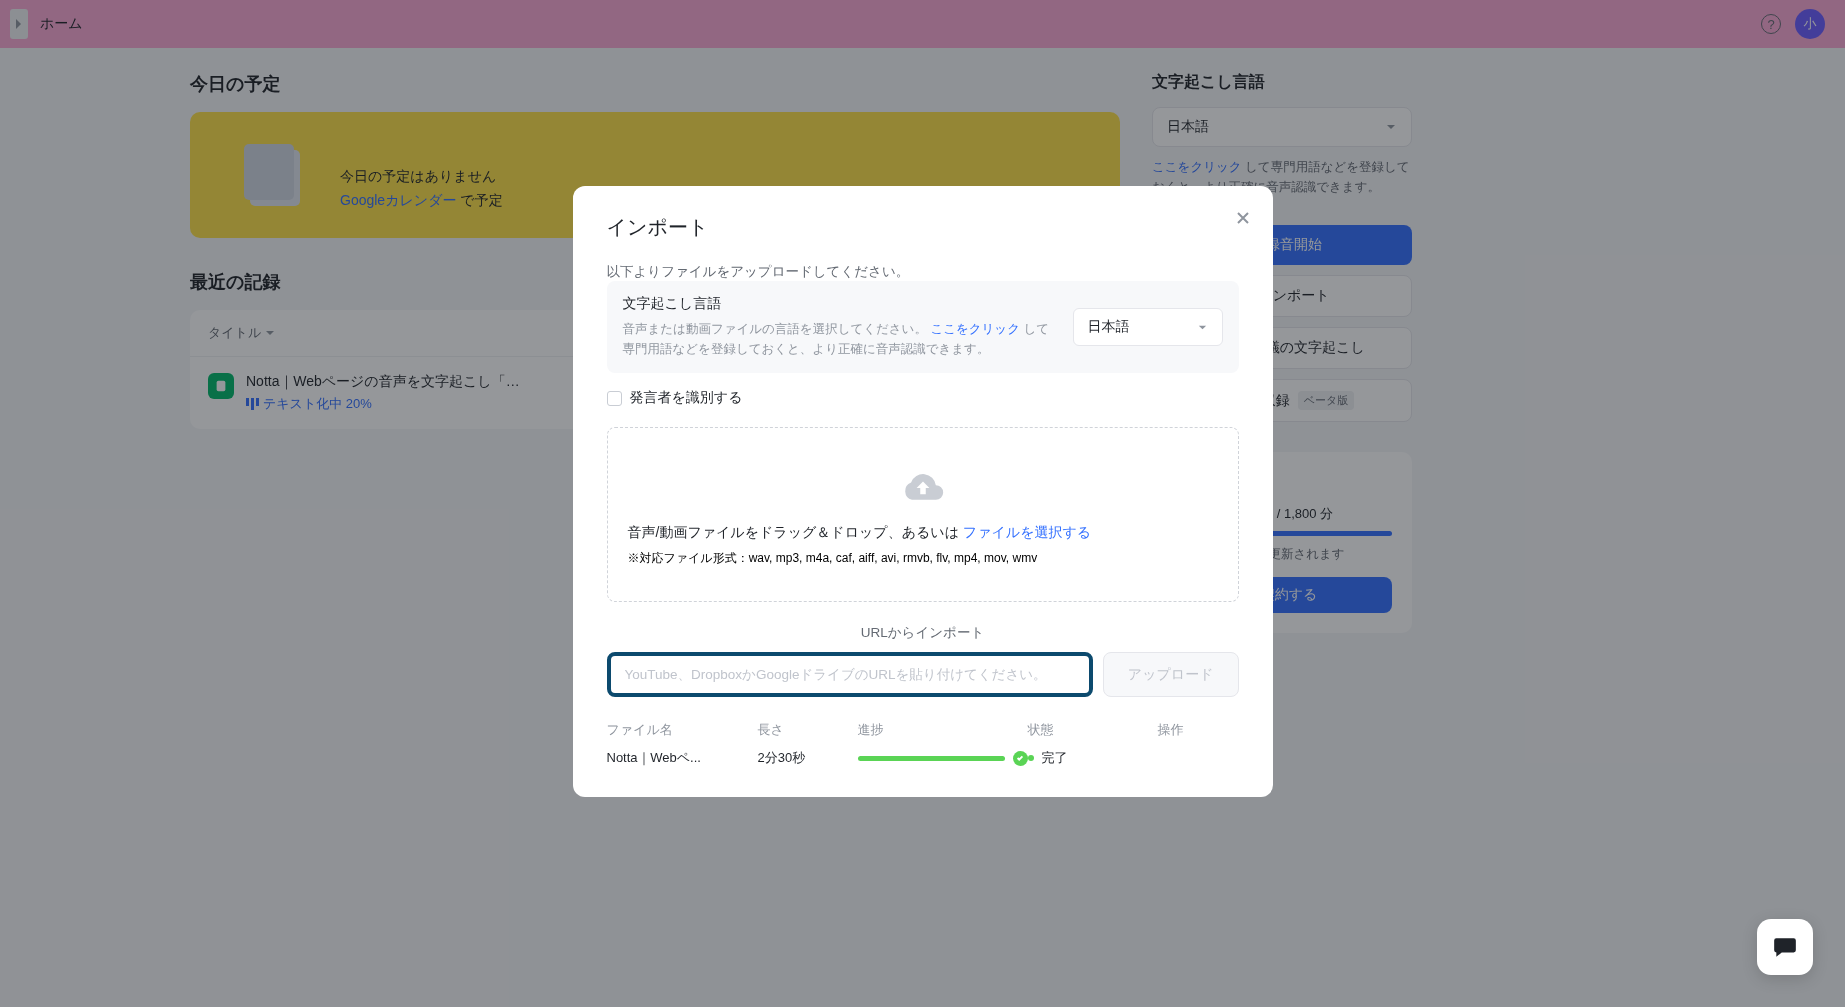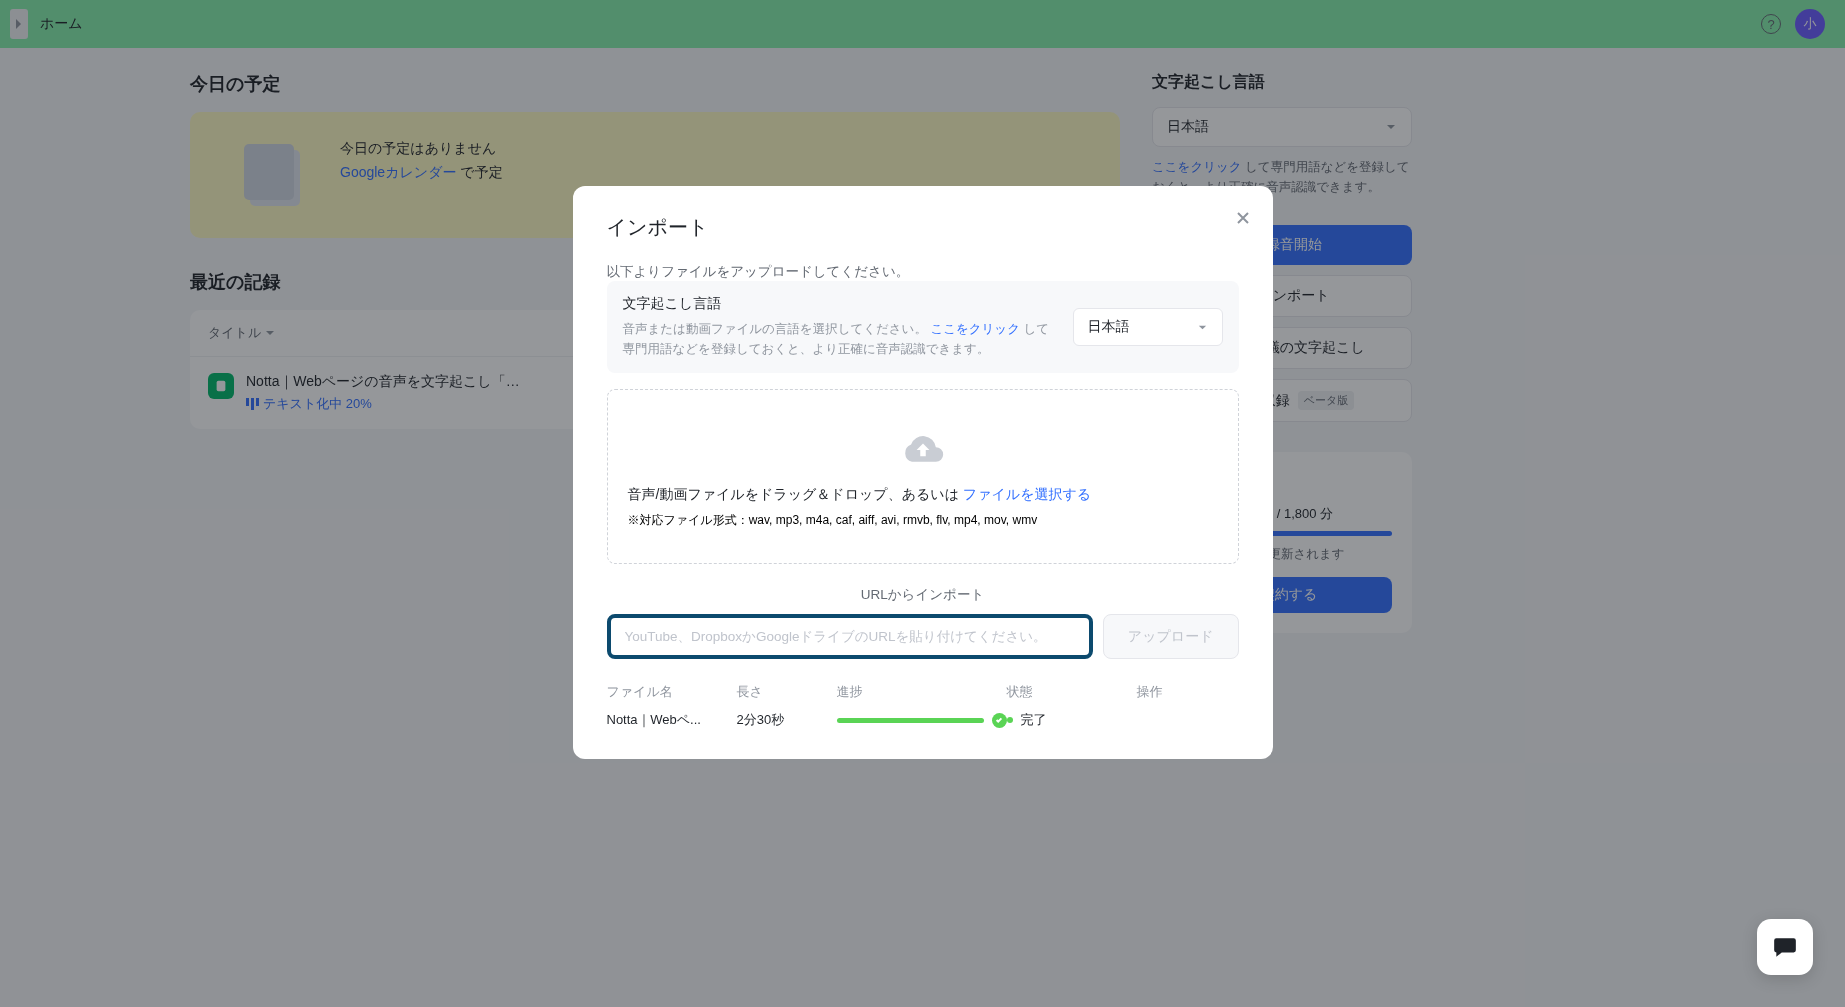--- a/index.html
+++ b/index.html
@@ -10,21 +10,21 @@
   height: 1007px;
   overflow: hidden;
   position: relative;
   font-size: 14px;
   color: #1f2329;
 }
 
 
 .topbar {
   height: 48px;
-  background: #86efac;
+  background: #f9a8d4;
   display: flex;
   align-items: center;
   padding: 0 20px 0 10px;
   position: relative;
 }
 .sidebar-toggle {
   width: 18px; height: 30px;
   display: flex; align-items: center; justify-content: center;
   background: #eef0f3;
   border-radius: 3px;
@@ -54,25 +54,25 @@
   display: flex;
   padding: 24px 40px 0 190px;
   gap: 32px;
 }
 .main-col { width: 930px; }
 .side-col { width: 260px; }
 
 
 .section-title { font-size: 18px; font-weight: 600; margin-bottom: 16px; }
 .today-card {
-  background: #fef9c3;
+  background: #fde047;
   border-radius: 10px;
   padding: 28px 32px;
   display: flex;
-  align-items: flex-start;
+  align-items: flex-end;
   gap: 28px;
   margin-bottom: 32px;
 }
 .calendar-illus {
   width: 90px; height: 70px; position: relative;
 }
 .calendar-illus .paper {
   position:absolute; width:50px; height:56px; background:#e1e6ef; border-radius:5px;
   left:28px; top:10px;
 }
@@ -205,21 +205,21 @@
 .url-input::placeholder{ color:#c0c4cc;}
 .upload-btn{
   border:1px solid #e5e6eb; border-radius:8px; padding:0 24px;
   font-size:14px; color:#c0c4cc; background:#f7f8fa; cursor:not-allowed;
 }
 
 .file-table{ width:100%; font-size:13px;}
 .file-head{ display:flex; color:#8f959e; margin-bottom:10px;}
 .file-row{ display:flex; align-items:center; color:#1f2329;}
 .fc-name{ width:130px; white-space:nowrap; overflow:hidden; text-overflow:ellipsis;}
-.fc-len{ width:100px;}
+.fc-len{ width:100px;margin-left:21px;}
 .fc-prog{ width:170px; display:flex; align-items:center; gap:8px;}
 .progress{ flex:1; height:5px; background:#5ad455; border-radius:3px;}
 .prog-check{ width:15px; height:15px; border-radius:50%; background:#5ad455; display:flex; align-items:center; justify-content:center;}
 .prog-check svg{ width:8px;height:8px; stroke:#fff; stroke-width:2.5; fill:none;}
 .fc-stat{ width:130px; display:flex; align-items:center; gap:8px;}
 .dot{ width:6px;height:6px; background:#5ad455; border-radius:50%;}
 .fc-act{ flex:1;}
 
 
 .chat-fab{
@@ -365,20 +365,24 @@
         </div>
       </div>
       <div class="lang-select-sm">
         <span>日本語</span>
         <svg viewBox="0 0 12 12">
             <path d="M2 4l4 4 4-4z"></path>
           </svg>
       </div>
     </div>
 
+    <div class="speaker-row">
+      <div class="checkbox"></div>
+      <span>発言者を識別する</span>
+    </div>
 
     <div class="dropzone">
       <svg class="cloud-icon" viewBox="0 0 48 40">
         <path d="M38 18a14 14 0 00-27-3A10 10 0 0012 34h26a8 8 0 000-16zM24 14l7 7h-4v7h-6v-7h-4l7-7z"></path>
       </svg>
       <div class="drop-line">
         <span>音声/動画ファイルをドラッグ＆ドロップ、あるいは </span>
         <a>ファイルを選択する</a>
       </div>
       <div class="format-line">※対応ファイル形式：wav, mp3, m4a, caf, aiff, avi, rmvb, flv, mp4, mov, wmv</div>

